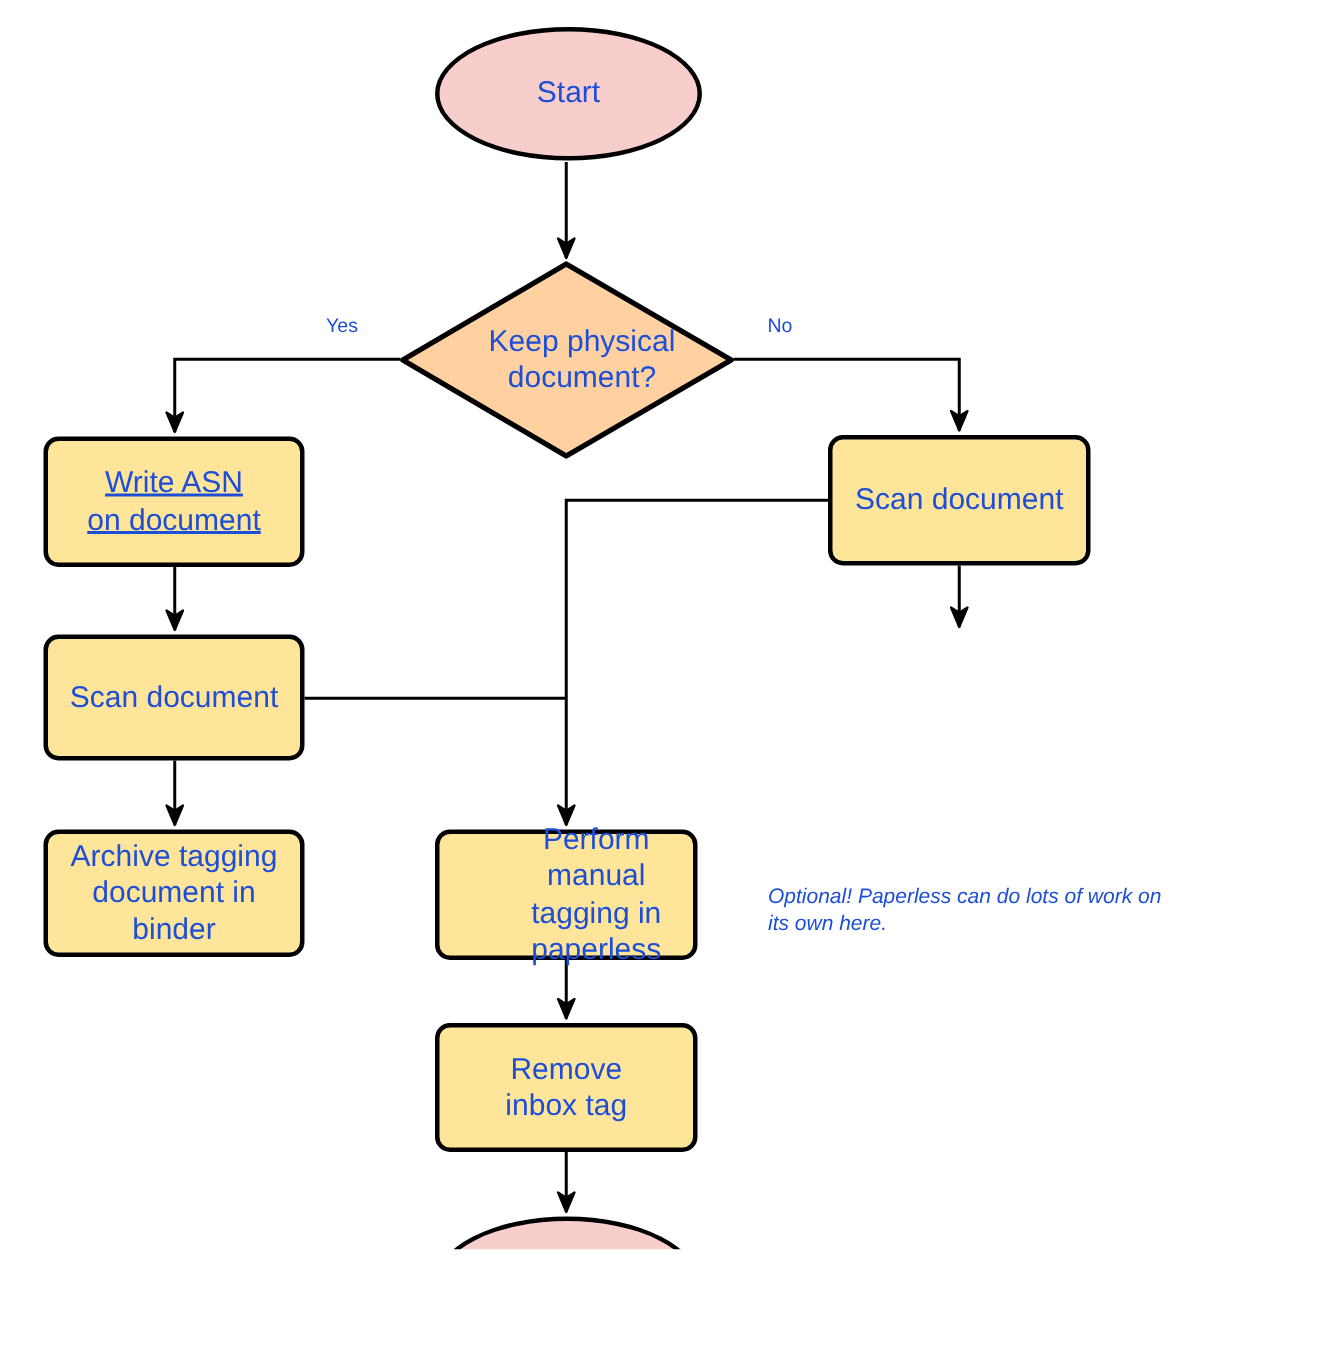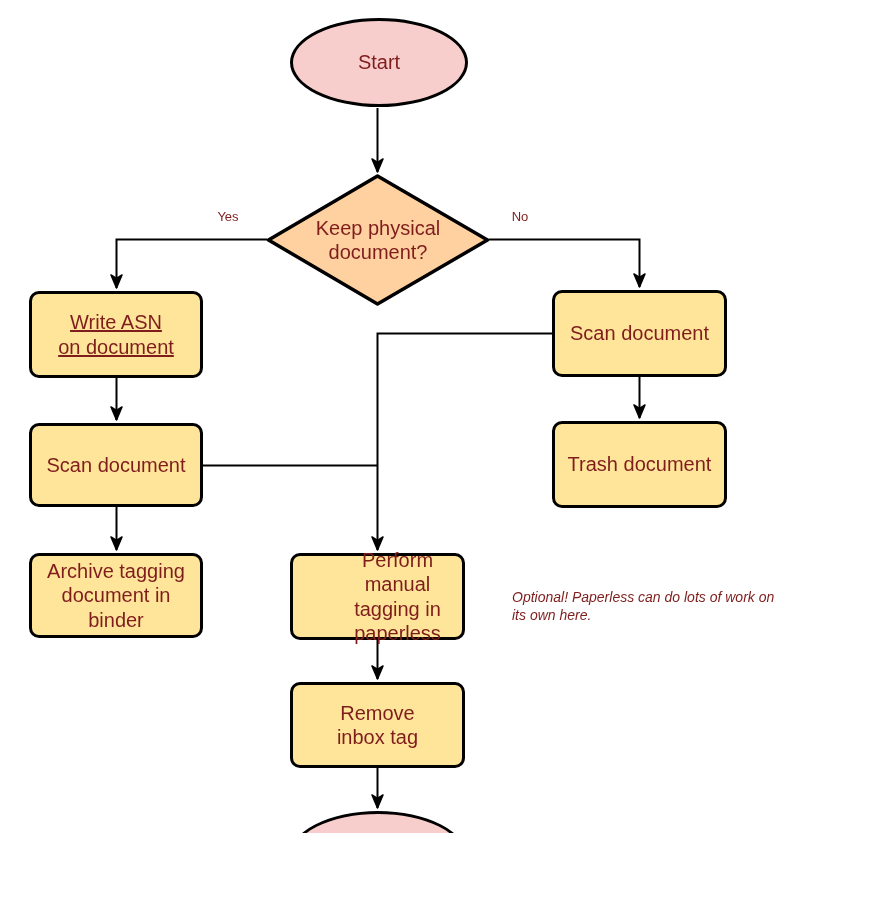--- a/index.html
+++ b/index.html
@@ -6,21 +6,21 @@
     margin: 0;
     padding: 0;
     background: #ffffff;
   }
   .canvas {
     position: relative;
     width: 888px;
     height: 833px;
     background: var(--background, #ffffff);
     font-family: "Liberation Sans", sans-serif;
-    color: #7f1d1d;
+    color: #1d4ed8;
     overflow: hidden;
   }
   svg.edges {
     position: absolute;
     left: 0;
     top: 0;
     z-index: 1;
   }
   svg.edges polyline {
     fill: none;
@@ -53,21 +53,21 @@
   .node.ellipse {
     background: var(--terminal-fill, #f8cecc);
     border: 3.5px solid var(--stroke, #000);
     border-radius: 50%;
   }
   .node.diamond-label {
     background: transparent;
     border: none;
   }
   #n-start     { left: 290px; top: 18px;  width: 178px; height: 89px; }
-  #n-decision  { left: 267px; top: 175px; width: 222px; height: 130px; }
+  #n-decision  { left: 277px; top: 175px; width: 222px; height: 130px; }
   #n-write-asn { left: 29px;  top: 291px; width: 174px; height: 87px; text-decoration: underline; }
   #n-scan-left { left: 29px;  top: 423px; width: 174px; height: 84px; }
   #n-archive   { left: 29px;  top: 553px; width: 174px; height: 85px; }
   #n-scan-right{ left: 552px; top: 290px; width: 175px; height: 87px; }
   #n-trash     { left: 552px; top: 421px; width: 175px; height: 87px; }
   #n-tagging   { left: 290px; top: 553px; width: 175px; height: 87px; padding-left: 40px; }
   #n-remove    { left: 290px; top: 682px; width: 175px; height: 86px; }
   #n-end       { left: 289px; top: 811px; width: 178px; height: 92px; }
   .edge-label {
     position: absolute;
@@ -151,23 +151,20 @@
   <div class="node rect" id="n-archive">
     <span>Archive tagging
 document in
 binder</span>
   </div>
 
   <div class="node rect" id="n-scan-right">
     <span>Scan document</span>
   </div>
 
-  <div class="node rect" id="n-trash">
-    <span>Trash document</span>
-  </div>
 
   <div class="node rect" id="n-tagging">
     <span>Perform manual
 tagging in
 paperless</span>
   </div>
 
   <div class="node rect" id="n-remove">
     <span>Remove
 inbox tag</span>

